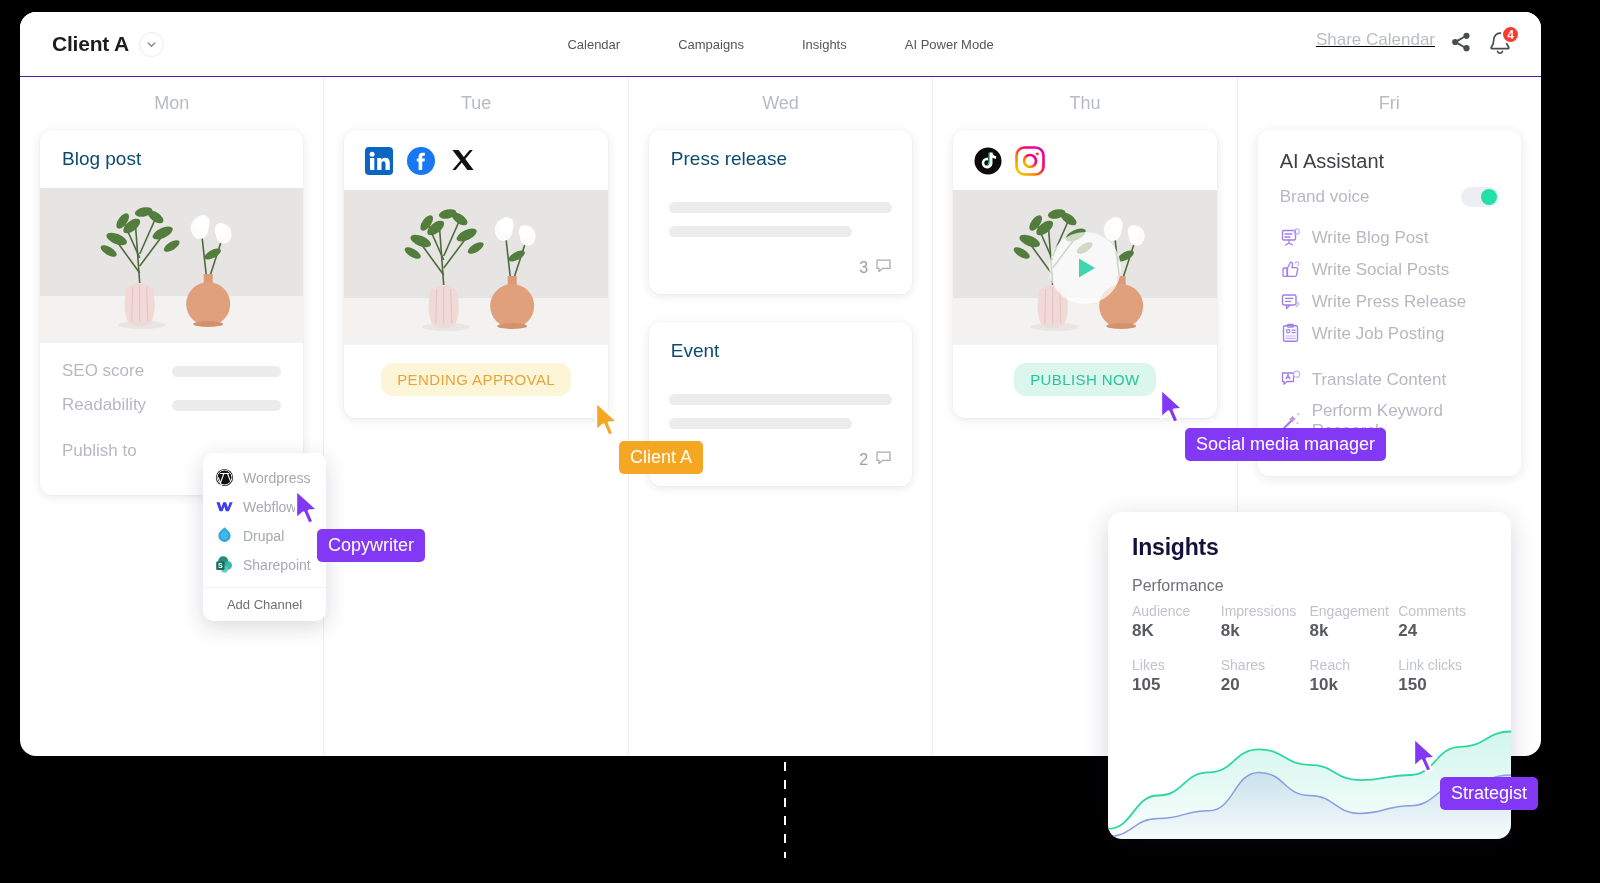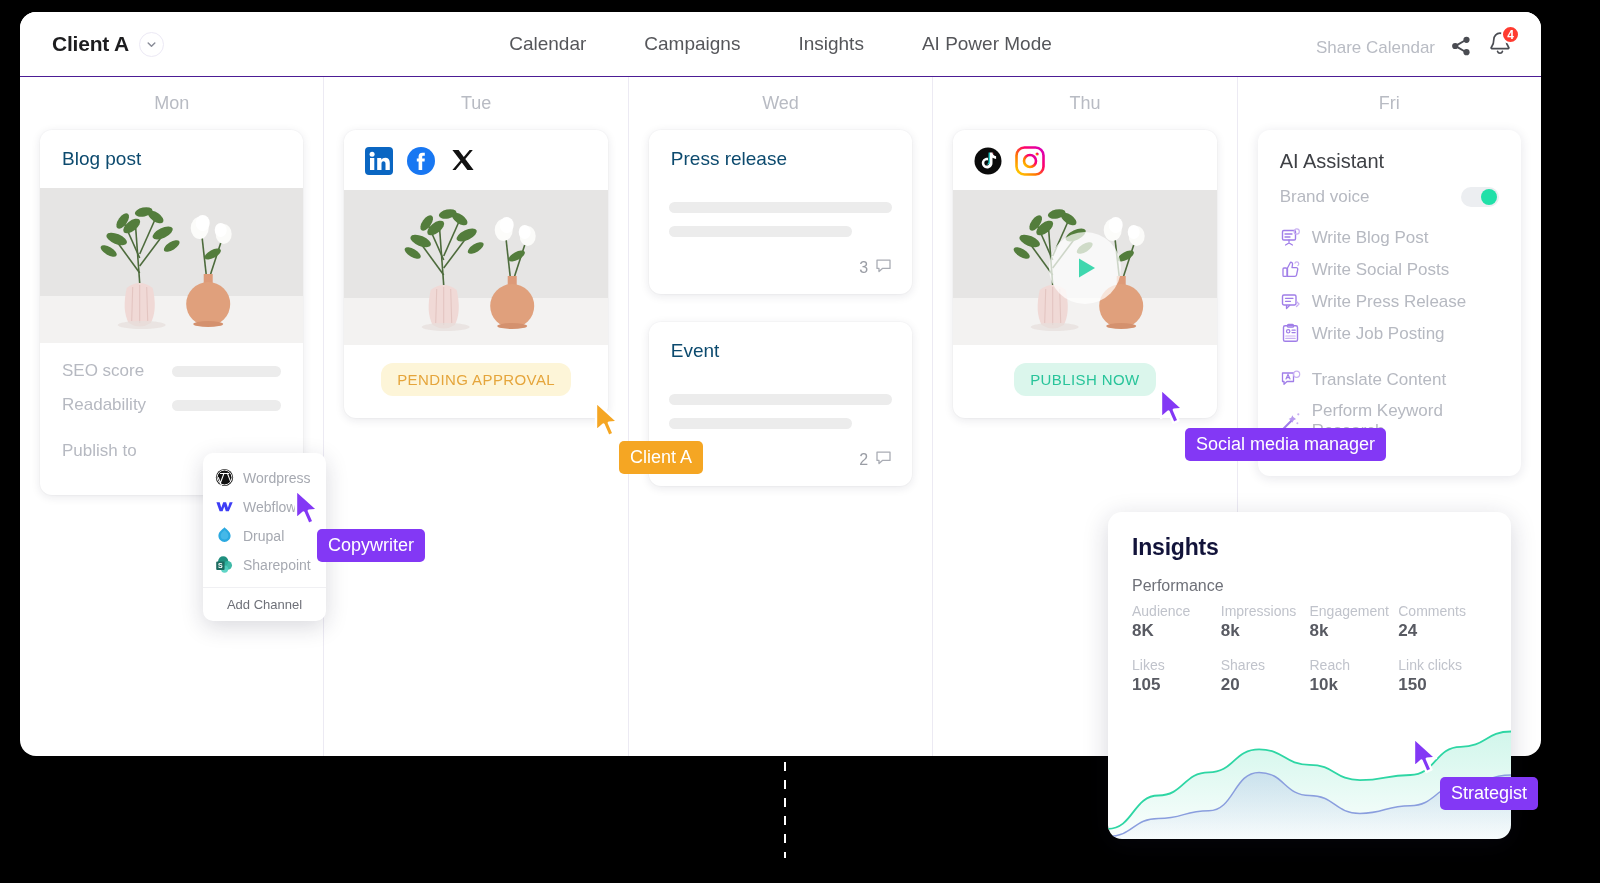--- a/index.html
+++ b/index.html
@@ -65,32 +65,33 @@
 
   .nav {
     position: absolute;
     left: 50%;
     transform: translateX(-50%);
     display: flex;
     align-items: center;
     gap: 58px;
   }
   .nav-item {
-    font-size: 19px;
+    font-size: 13px;
     color: #55565a;
     white-space: nowrap;
     cursor: pointer;
   }
 
   .topright {
     position: absolute;
     right: 28px;
     display: flex;
-    align-items: flex-end;
+    align-items: flex-start;
     gap: 14px;
+    text-decoration: underline;
   }
   .share-label {
     font-size: 17px;
     color: #b9bcc4;
     white-space: nowrap;
   }
   .share-icon { display: block; }
   .bell-wrap { position: relative; width: 26px; height: 28px; }
   .bell-badge {
     position: absolute;

